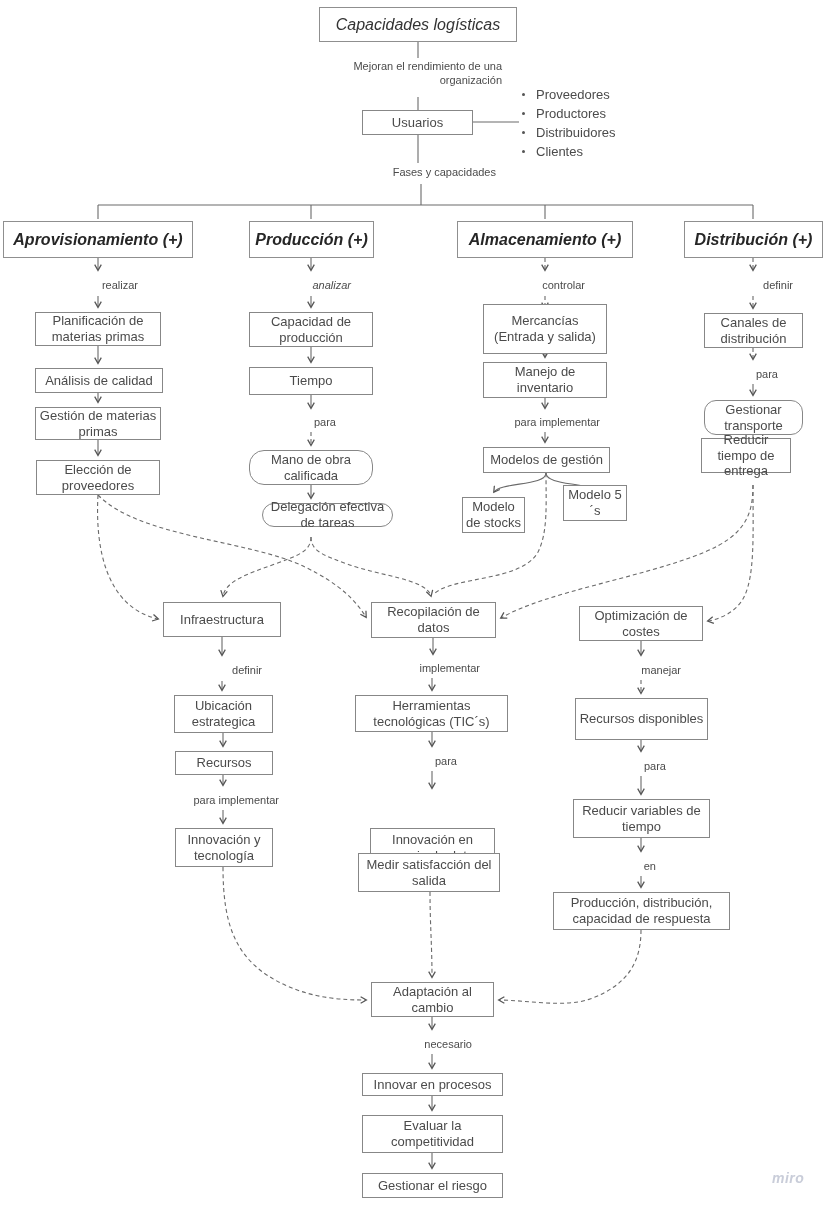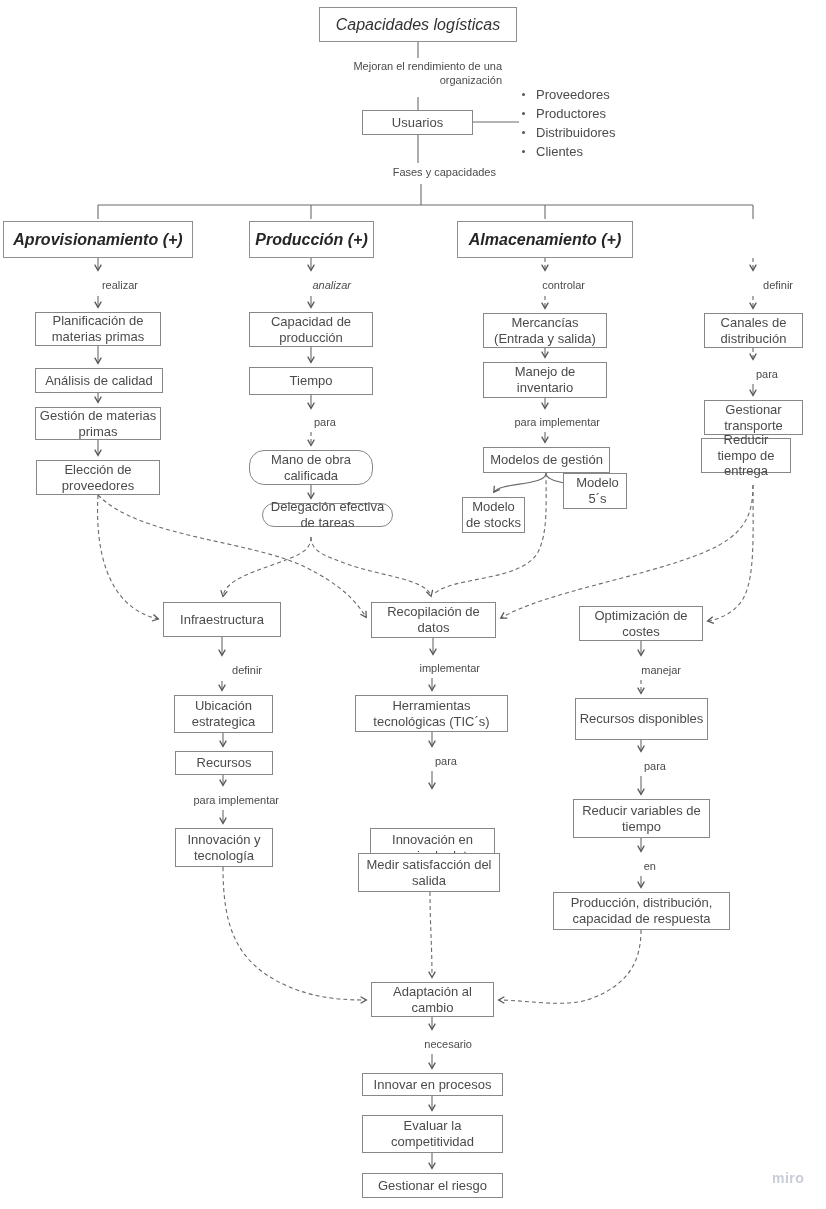--- a/index.html
+++ b/index.html
@@ -129,47 +129,48 @@
         <span class="dot"></span>
         <span>Clientes</span>
       </div>
   </div>
 
   <div class="lbl" style="left:346px;top:166px;width:150px;">Fases y capacidades</div>
 
   <div class="node hdr" style="left:3px;top:221px;width:190px;height:37px;">Aprovisionamiento (+)</div>
   <div class="node hdr" style="left:249px;top:221px;width:125px;height:37px;">Producción (+)</div>
   <div class="node hdr" style="left:457px;top:221px;width:176px;height:37px;">Almacenamiento (+)</div>
+  <div class="node hdr" style="left:684px;top:221px;width:139px;height:37px;">Distribución (+)</div>
 
   <div class="lbl" style="left:58px;top:279px;width:80px;">realizar</div>
   <div class="lbl" style="left:271px;top:279px;width:80px;font-style:italic;">analizar</div>
   <div class="lbl" style="left:505px;top:279px;width:80px;">controlar</div>
   <div class="lbl" style="left:713px;top:279px;width:80px;">definir</div>
 
   <div class="node" style="left:35px;top:312px;width:126px;height:34px;">Planificación de materias primas</div>
   <div class="node" style="left:35px;top:368px;width:128px;height:25px;">Análisis de calidad</div>
   <div class="node" style="left:35px;top:407px;width:126px;height:33px;">Gestión de materias primas</div>
   <div class="node" style="left:36px;top:460px;width:124px;height:35px;">Elección de proveedores</div>
 
   <div class="node" style="left:249px;top:312px;width:124px;height:35px;">Capacidad de producción</div>
   <div class="node" style="left:249px;top:367px;width:124px;height:28px;">Tiempo</div>
   <div class="lbl" style="left:286px;top:416px;width:50px;">para</div>
   <div class="node" style="left:249px;top:450px;width:124px;height:35px;border-radius:15px;">Mano de obra calificada</div>
   <div class="node" style="left:262px;top:503px;width:131px;height:24px;border-radius:15px;">Delegación efectiva de tareas</div>
 
-  <div class="node" style="left:483px;top:313px;width:124px;height:35px;">Mercancías (Entrada y salida)</div>
+  <div class="node" style="left:483px;top:304px;width:124px;height:50px;">Mercancías (Entrada y salida)</div>
   <div class="node" style="left:483px;top:362px;width:124px;height:36px;">Manejo de inventario</div>
   <div class="lbl" style="left:490px;top:416px;width:110px;">para implementar</div>
   <div class="node" style="left:483px;top:447px;width:127px;height:26px;">Modelos de gestión</div>
   <div class="node" style="left:462px;top:497px;width:63px;height:36px;">Modelo de stocks</div>
-  <div class="node" style="left:563px;top:473px;width:64px;height:36px;padding-left:8px;">Modelo 5´s</div>
+  <div class="node" style="left:563px;top:485px;width:64px;height:36px;">Modelo 5´s</div>
 
   <div class="node" style="left:704px;top:313px;width:99px;height:35px;">Canales de distribución</div>
   <div class="lbl" style="left:728px;top:368px;width:50px;">para</div>
-  <div class="node" style="left:704px;top:400px;width:99px;height:35px;">Gestionar transporte</div>
+  <div class="node" style="left:704px;top:400px;width:99px;height:35px;border-radius:12px;">Gestionar transporte</div>
   <div class="node" style="left:701px;top:438px;width:90px;height:35px;">Reducir tiempo de entrega</div>
 
   <div class="node" style="left:163px;top:602px;width:118px;height:35px;">Infraestructura</div>
   <div class="node" style="left:371px;top:602px;width:125px;height:36px;">Recopilación de datos</div>
   <div class="node" style="left:579px;top:606px;width:124px;height:35px;">Optimización de costes</div>
 
   <div class="lbl" style="left:182px;top:664px;width:80px;">definir</div>
   <div class="node" style="left:174px;top:695px;width:99px;height:38px;">Ubicación estrategica</div>
   <div class="node" style="left:175px;top:751px;width:98px;height:24px;">Recursos</div>
   <div class="lbl" style="left:167px;top:794px;width:112px;">para implementar</div>
@@ -187,15 +188,15 @@
   <div class="node" style="left:573px;top:799px;width:137px;height:39px;">Reducir variables de tiempo</div>
   <div class="lbl" style="left:626px;top:860px;width:30px;">en</div>
   <div class="node" style="left:553px;top:892px;width:177px;height:38px;">Producción, distribución, capacidad de respuesta</div>
 
   <div class="node" style="left:371px;top:982px;width:123px;height:35px;">Adaptación al cambio</div>
   <div class="lbl" style="left:392px;top:1038px;width:80px;">necesario</div>
   <div class="node" style="left:362px;top:1073px;width:141px;height:23px;">Innovar en procesos</div>
   <div class="node" style="left:362px;top:1115px;width:141px;height:38px;">Evaluar la competitividad</div>
   <div class="node" style="left:362px;top:1173px;width:141px;height:25px;">Gestionar el riesgo</div>
 
-  <div class="mark" style="left:772px;top:1170px;">miro</div>
+  <div class="mark" style="left:772px;top:1170px;font-style:italic;">miro</div>
 
 </div>
 
 </body></html>

